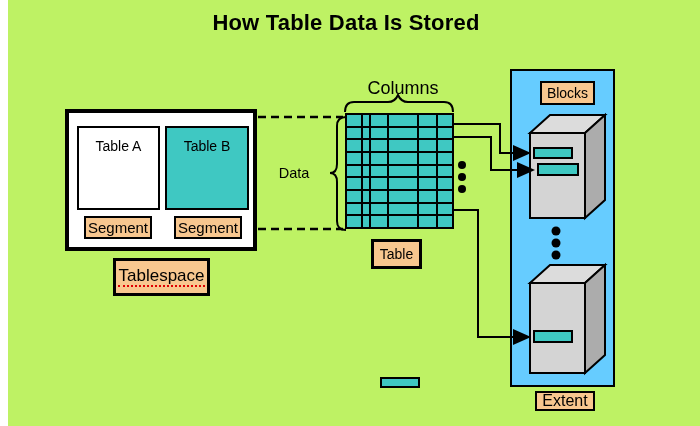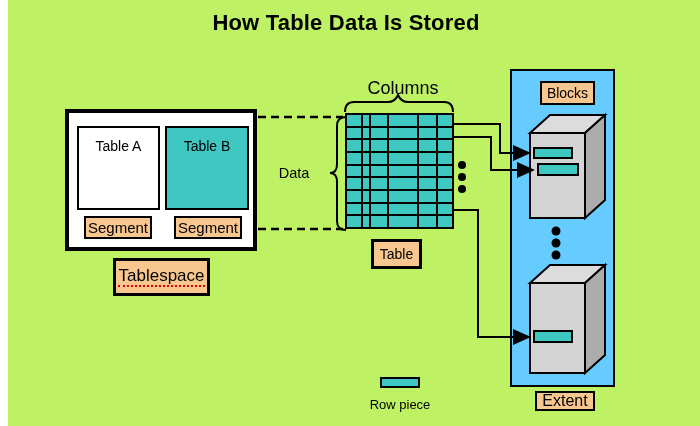--- a/index.html
+++ b/index.html
@@ -194,15 +194,14 @@
       <div class="cell"></div>
       <div class="cell"></div>
       <div class="cell"></div>
     </div>
   <div class="tag table-label">Table</div>
 
   <div class="tag blocks-label">Blocks</div>
   <div class="tag extent-label">Extent</div>
 
   <div class="legend-bar"></div>
-  <div class="legend-text">Row piece</div>
 
 </div>
 
 </body></html>

